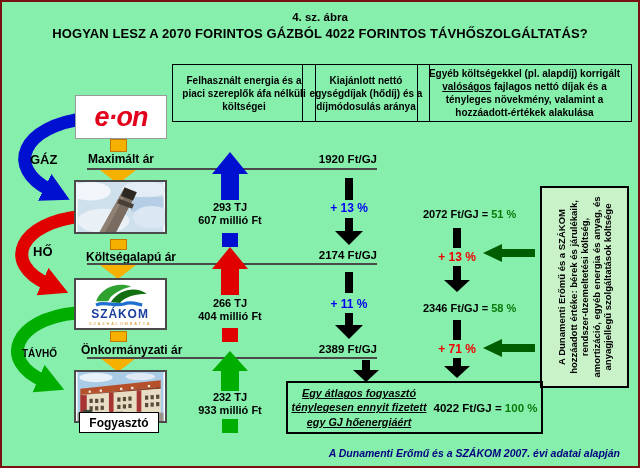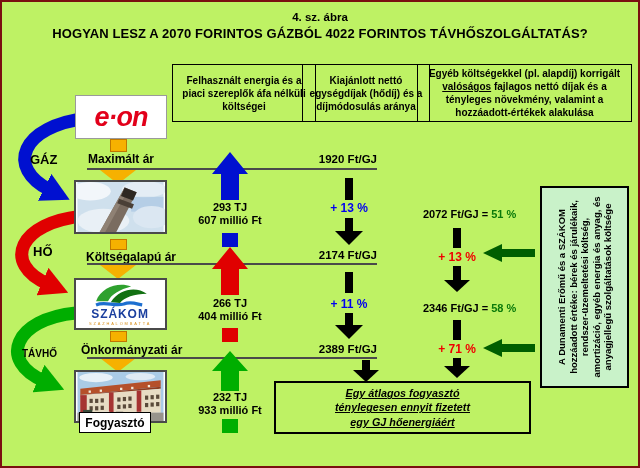--- a/index.html
+++ b/index.html
@@ -1,18 +1,18 @@
 <!DOCTYPE html>
 <html><head>
 <meta charset="utf-8">
 <style>
   html,body{margin:0;padding:0;background:#888;}
   #canvas{
     position:relative;width:640px;height:468px;box-sizing:border-box;
-    background:#bef264;border:2px solid #7A1010;overflow:hidden;
+    background:#86efac;border:2px solid #7A1010;overflow:hidden;
     font-family:"Liberation Sans",sans-serif;color:#000;
   }
   .abs{position:absolute;}
 
   .fig-number{left:0;right:0;top:9px;font-size:11.5px;font-weight:bold;text-align:center;}
   .fig-title{left:0;right:0;top:24px;font-size:13px;font-weight:bold;text-align:center;letter-spacing:.1px;}
 
   .hbox{border:1px solid #000;display:flex;align-items:center;justify-content:center;
         text-align:center;font-weight:bold;font-size:10px;line-height:1.3;
         padding:2px 3px;box-sizing:border-box;}
@@ -51,27 +51,27 @@
 
   .r-price{font-weight:bold;font-size:11px;white-space:nowrap;}
 
   .green-note{left:538px;top:184px;width:89px;height:202px;background:#C9F2C9;
               border:2px solid #000;box-sizing:border-box;}
   .green-note-inner{position:absolute;left:50%;top:50%;width:194px;height:82px;
                     transform:translate(-50%,-50%) rotate(-90deg);
                     display:flex;align-items:center;justify-content:center;
                     text-align:center;font-weight:bold;font-size:9.5px;line-height:1.22;}
 
-  .consumer-box{left:272px;top:379px;width:257px;height:53px;border:2px solid #000;box-sizing:border-box;
+  .consumer-box{left:284px;top:379px;width:257px;height:53px;border:2px solid #000;box-sizing:border-box;
                 display:flex;align-items:center;justify-content:center;gap:7px;}
   .cb-left{font-style:italic;font-weight:bold;font-size:10.8px;line-height:1.3;text-align:center;}
   .cb-left div{text-decoration:underline;}
   .cb-right{font-weight:bold;font-size:11.5px;white-space:nowrap;}
 
-  .fogy-label{left:77px;top:410px;width:72px;height:21px;background:#fff;border:1.5px solid #000;
+  .fogy-label{left:77px;top:410px;width:80px;height:21px;background:#fff;border:1.5px solid #000;
               box-sizing:border-box;display:flex;align-items:center;justify-content:center;
               font-weight:bold;font-size:12px;}
 
   .footer{right:18px;top:445px;font-weight:bold;font-style:italic;font-size:10.5px;color:#000080;}
 </style>
 </head>
 <body>
 
 <div id="canvas">
 
@@ -283,16 +283,21 @@
   <div class="abs green-note">
     <div class="green-note-inner">A Dunamenti Erőmű és a SZÁKOM hozzáadott értéke: bérek és járulékaik, rendszer-üzemeltetési költség, amortizáció, egyéb energia és anyag, és anyagjellegű szolgáltatások költsége</div>
   </div>
 
   <div class="abs consumer-box">
     <div class="cb-left">
       <div>Egy átlagos fogyasztó</div>
       <div>ténylegesen ennyit fizetett</div>
       <div>egy GJ hőenergiáért</div>
     </div>
-  </div>
-
+    <div class="cb-right">
+      <span>4022 Ft/GJ =</span>
+      <span class="txt-green">100 %</span>
+    </div>
+  </div>
+
+  <div class="abs footer">A Dunamenti Erőmű és a SZÁKOM 2007. évi adatai alapján</div>
 
 </div>
 
 </body></html>

